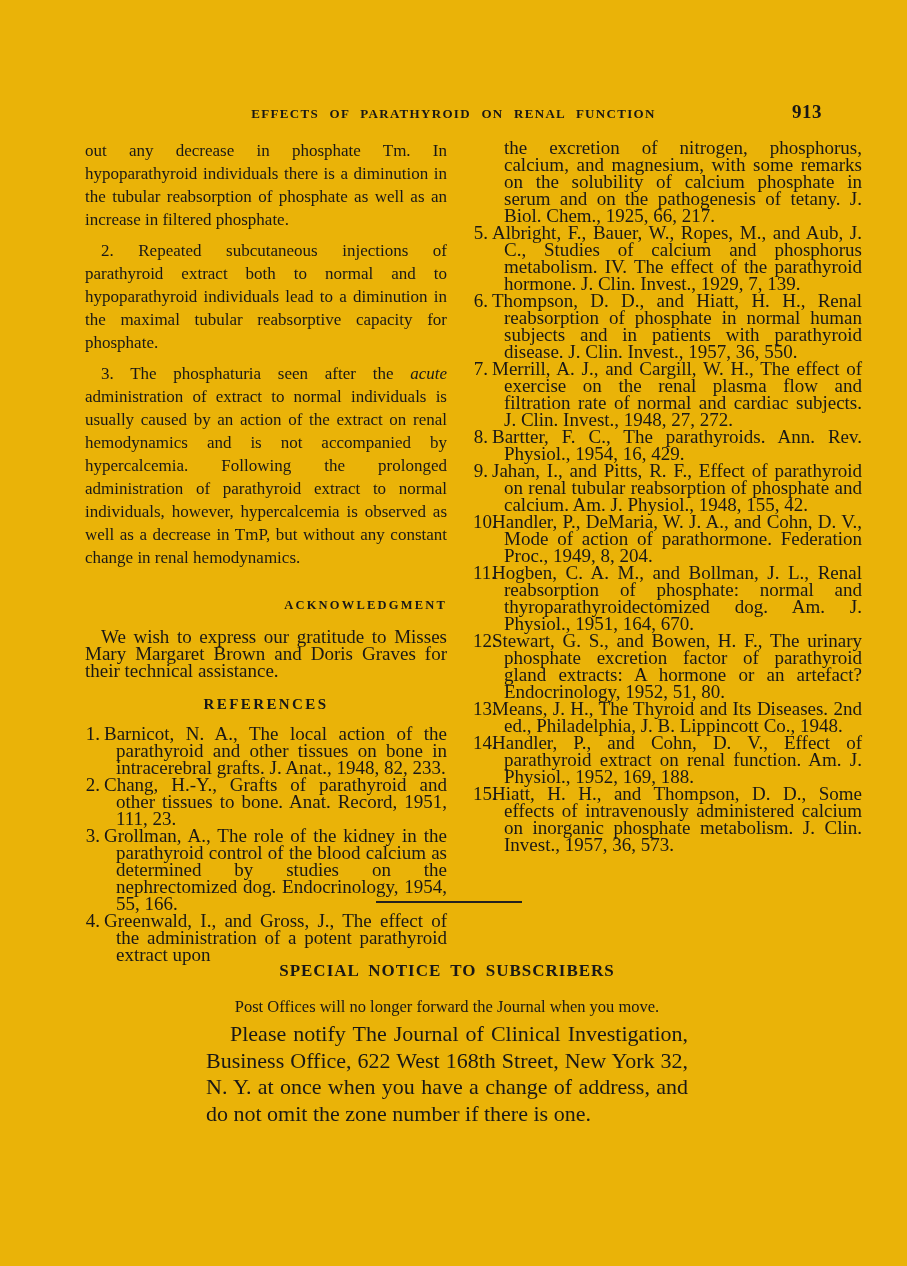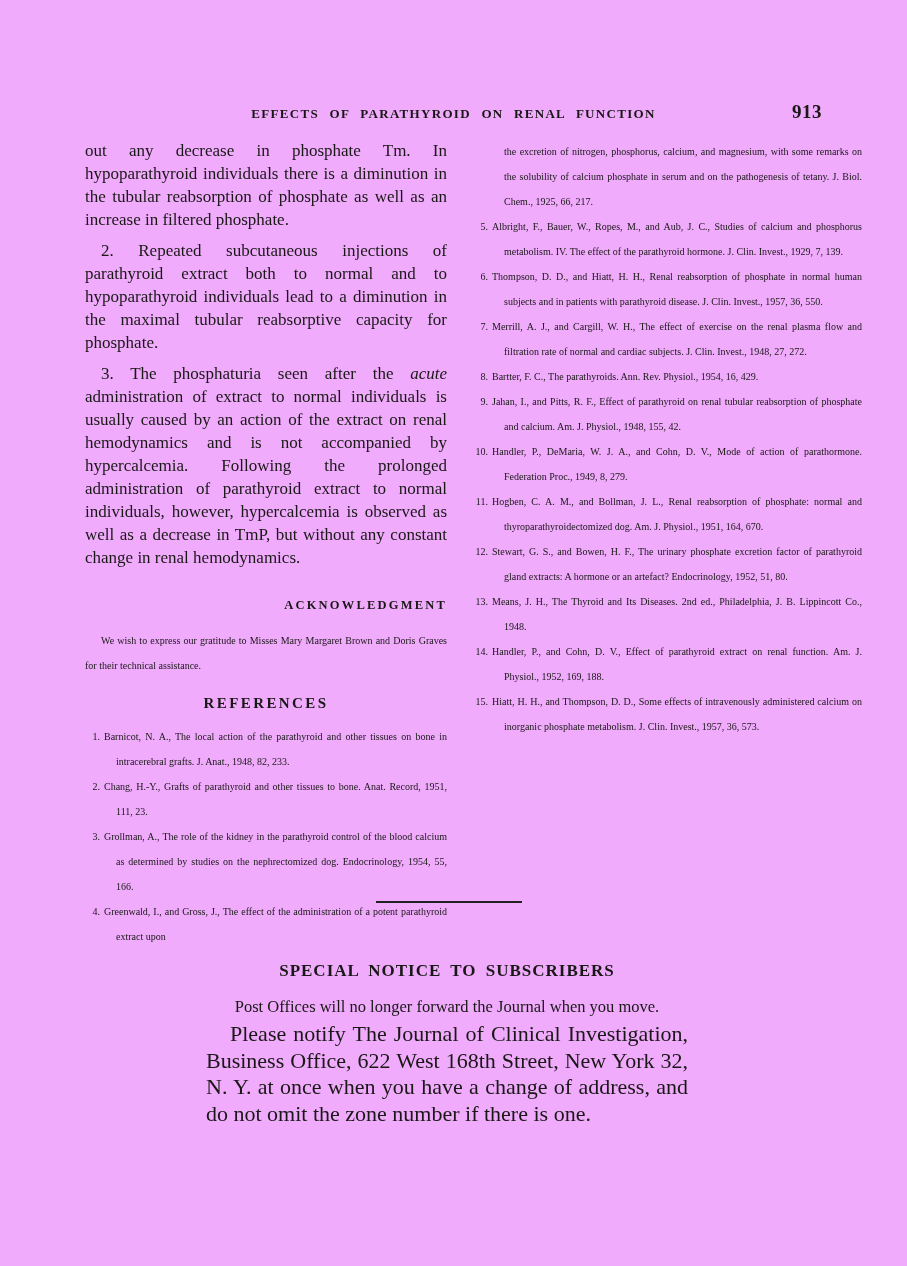--- a/index.html
+++ b/index.html
@@ -1,20 +1,20 @@
 <!DOCTYPE html>
 <html><head>
 <meta charset="utf-8">
 <style>
   html, body { margin: 0; padding: 0; background: #ffffff; }
   .page {
     position: relative;
     width: 907px;
     height: 1266px;
-    background: #f0abfc;
+    background: #eab308;
     font-family: "Liberation Serif", "DejaVu Serif", serif;
     color: #1a1816;
     overflow: hidden;
   }
 
   
   .running-head {
     position: absolute;
     top: 104px; left: 85px; right: 85px;
     text-align: center;
@@ -55,22 +55,22 @@
   .body-para i { font-style: italic; }
 
   .ack-heading {
     font-size: 12.5px;
     font-weight: bold;
     letter-spacing: 2.2px;
     text-align: right;
     margin: 29px 0 15px 0;
   }
   .small-text {
-    font-size: 10px;
-    line-height: 25px;
+    font-size: 19px;
+    line-height: 17px;
     text-align: justify;
   }
   .ack-text { text-indent: 16px; }
 
   .ref-heading {
     font-size: 15px;
     font-weight: bold;
     letter-spacing: 2.4px;
     text-align: center;
     margin: 17px 0 12px 0;
@@ -172,21 +172,21 @@
       <div class="small-text ref-item">
         <span class="num">7.</span><span>Merrill, A. J., and Cargill, W. H., The effect of exercise on the renal plasma flow and filtration rate of normal and cardiac subjects. J. Clin. Invest., 1948, 27, 272.</span>
       </div>
       <div class="small-text ref-item">
         <span class="num">8.</span><span>Bartter, F. C., The parathyroids. Ann. Rev. Physiol., 1954, 16, 429.</span>
       </div>
       <div class="small-text ref-item">
         <span class="num">9.</span><span>Jahan, I., and Pitts, R. F., Effect of parathyroid on renal tubular reabsorption of phosphate and calcium. Am. J. Physiol., 1948, 155, 42.</span>
       </div>
       <div class="small-text ref-item">
-        <span class="num">10.</span><span>Handler, P., DeMaria, W. J. A., and Cohn, D. V., Mode of action of parathormone. Federation Proc., 1949, 8, 279.</span>
+        <span class="num">10.</span><span>Handler, P., DeMaria, W. J. A., and Cohn, D. V., Mode of action of parathormone. Federation Proc., 1949, 8, 204.</span>
       </div>
       <div class="small-text ref-item">
         <span class="num">11.</span><span>Hogben, C. A. M., and Bollman, J. L., Renal reabsorption of phosphate: normal and thyroparathyroidectomized dog. Am. J. Physiol., 1951, 164, 670.</span>
       </div>
       <div class="small-text ref-item">
         <span class="num">12.</span><span>Stewart, G. S., and Bowen, H. F., The urinary phosphate excretion factor of parathyroid gland extracts: A hormone or an artefact? Endocrinology, 1952, 51, 80.</span>
       </div>
       <div class="small-text ref-item">
         <span class="num">13.</span><span>Means, J. H., The Thyroid and Its Diseases. 2nd ed., Philadelphia, J. B. Lippincott Co., 1948.</span>
       </div>

